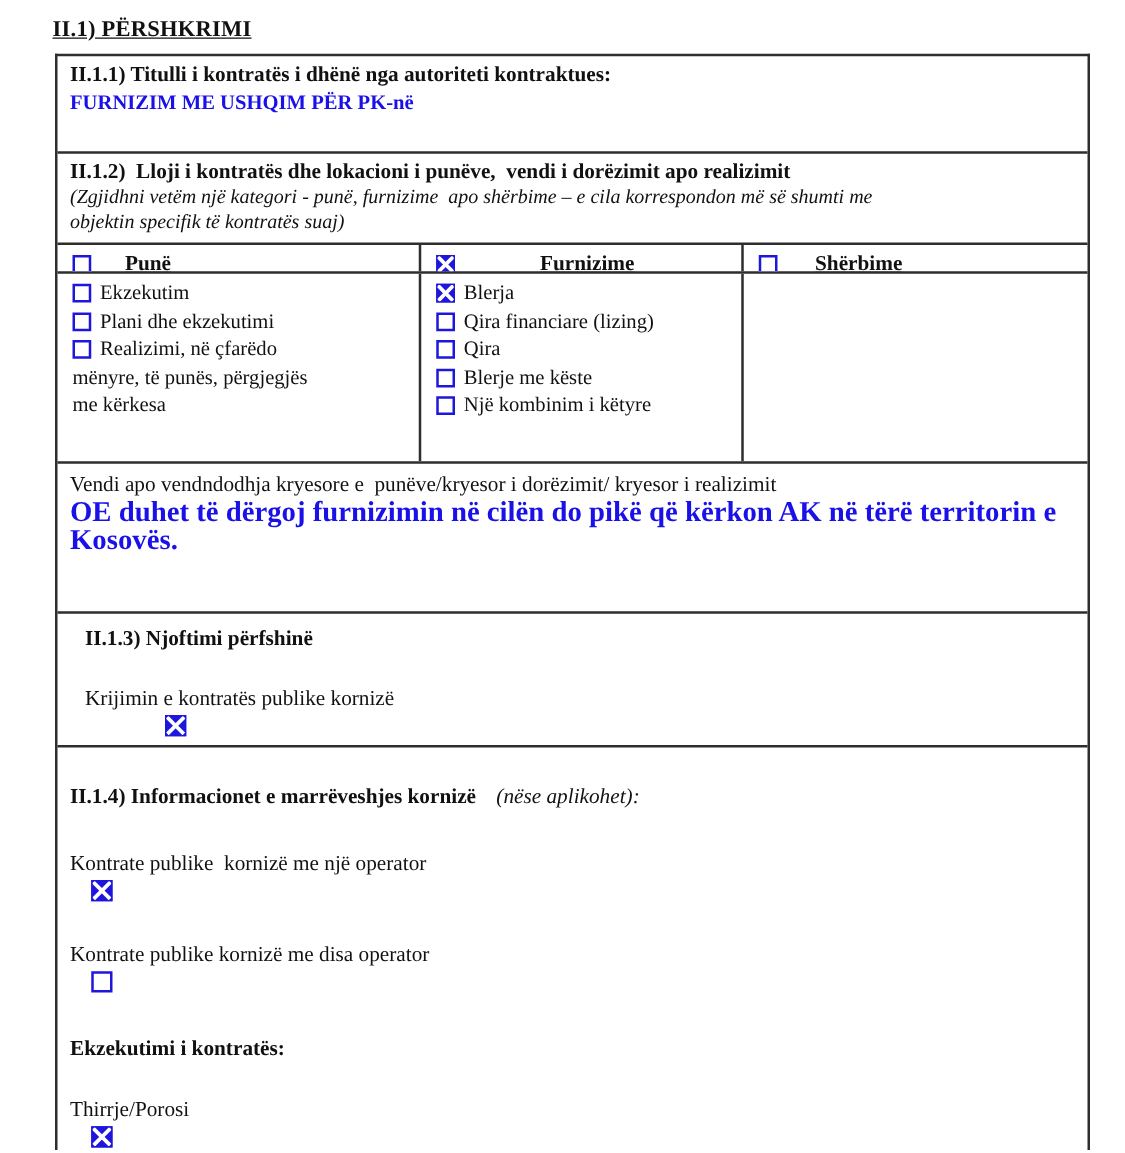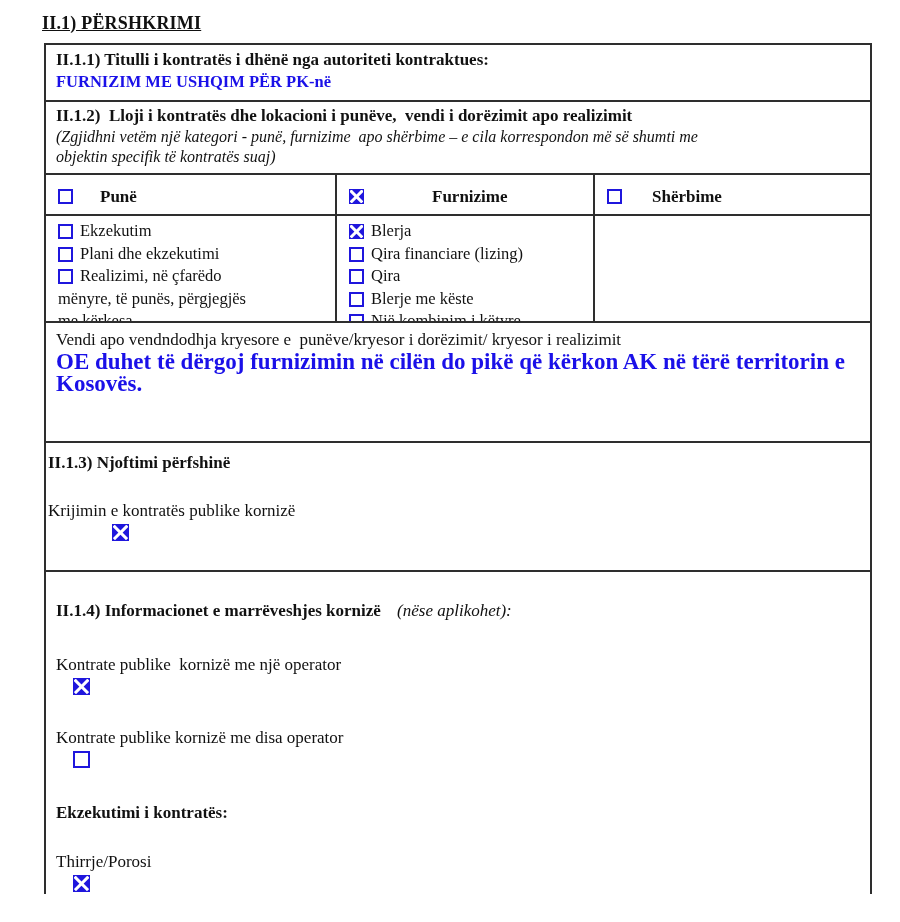--- a/index.html
+++ b/index.html
@@ -31,26 +31,26 @@
     box-sizing: border-box;
     border: 2px solid #2e2e2e;
     border-bottom: none;
   }
   .row {
     box-sizing: border-box;
     border-bottom: 2px solid #2e2e2e;
     overflow: hidden;
     position: relative;
   }
-  .r1 { height: 57px;  padding: 4px 10px 0 10px; }
+  .r1 { height: 78px;  padding: 4px 10px 0 10px; }
   .r2 { height: 73px;  padding: 3px 10px 0 10px; }
-  .r3 { height: 41px; }
-  .r4 { height: 107px; }
+  .r3 { height: 23px; text-decoration: underline; }
+  .r4 { height: 152px; }
   .r5 { height: 120px; padding: 6px 10px 0 10px; }
-  .r6 { height: 129px; padding: 9px 10px 0 2px; }
+  .r6 { height: 107px; padding: 9px 10px 0 22px; }
   .r7 { height: 322px; padding: 0 10px; border-bottom: none; }
 
   .grid { display: grid; grid-template-columns: 291px 258px 1fr; }
   .gcell { box-sizing: border-box; border-right: 2px solid #2e2e2e; padding: 4px 6px 0 12px; }
   .gcell:last-child { border-right: none; }
 
   .line { font-size: 16.5px; line-height: 21px; }
   .hline { font-size: 17px; line-height: 22px; font-weight: bold; }
   .note { font-size: 16px; line-height: 20px; font-style: italic; }
   .optline { font-size: 16.5px; line-height: 22.5px; white-space: pre-wrap; }

